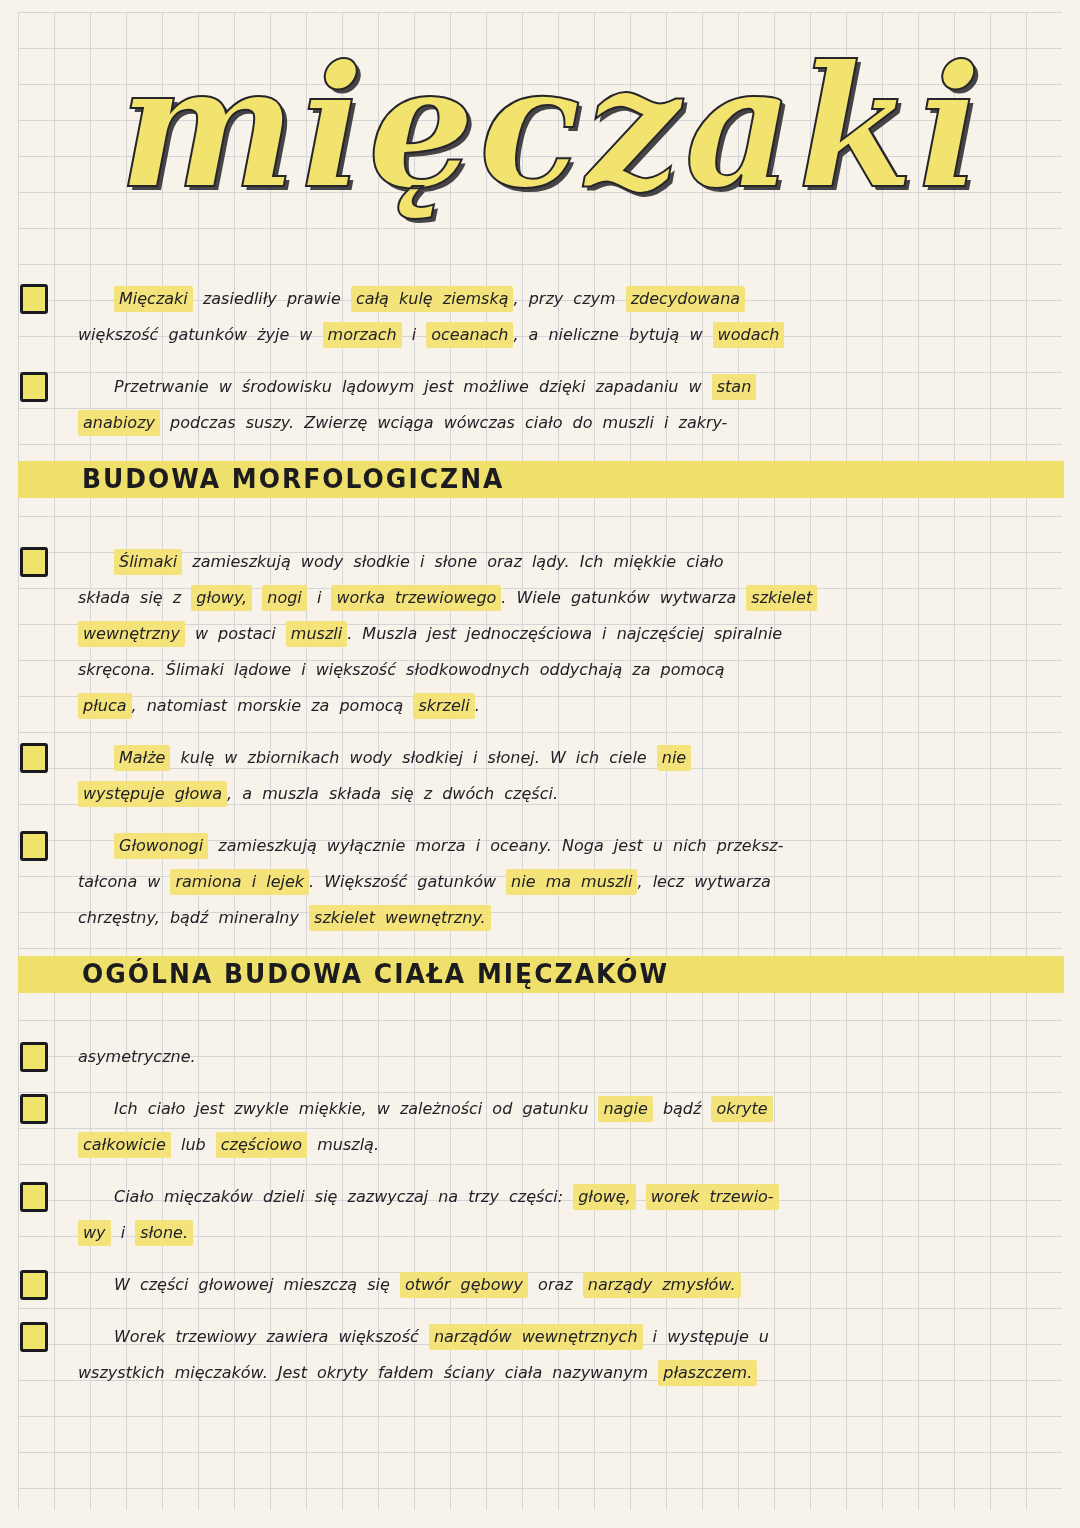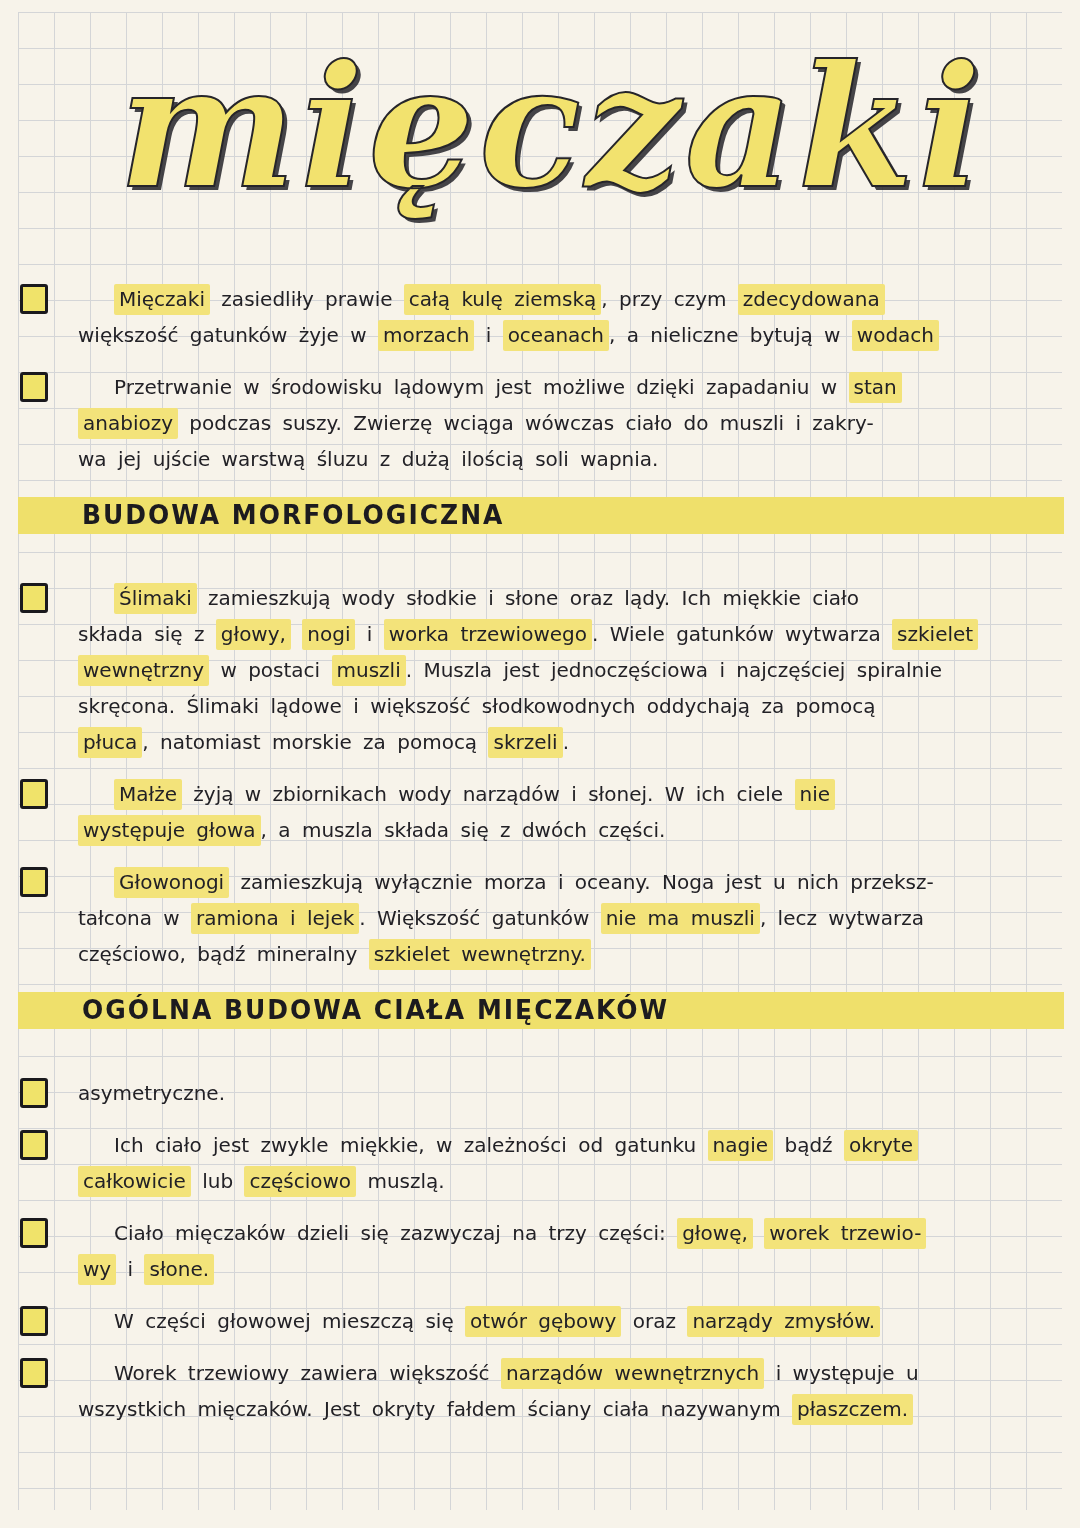--- a/index.html
+++ b/index.html
@@ -61,24 +61,25 @@
     position:absolute;
     left:-28px;
     top:3px;
     width:28px;
     height:30px;
     background:var(--checkbox-fill);
     border:3px solid #1a191d;
     border-radius:3px;
   }
   .line{
-    font-size:20px;
+    font-size:16px;
     line-height:36px;
     word-spacing:5px;
     white-space:pre-wrap;
+    font-style:italic;
   }
   .line.first{
     padding-left:36px;
   }
   .hl{
     background:var(--highlight);
     padding:3px 5px 4px;
     border-radius:2px;
     box-decoration-break:clone;
   }
@@ -110,43 +111,42 @@
   <div id="notes-body">
       <div class="para">
         <span class="checkbox"></span>
         <div class="line first"><span class="hl">Mięczaki</span><span> zasiedliły prawie </span><span class="hl">całą kulę ziemską</span><span>, przy czym </span><span class="hl">zdecydowana</span></div>
         <div class="line"><span>większość gatunków żyje w </span><span class="hl">morzach</span><span> i </span><span class="hl">oceanach</span><span>, a nieliczne bytują w </span><span class="hl">wodach</span></div>
       </div>
       <div class="para">
         <span class="checkbox"></span>
         <div class="line first"><span>Przetrwanie w środowisku lądowym jest możliwe dzięki zapadaniu w </span><span class="hl">stan</span></div>
         <div class="line"><span class="hl">anabiozy</span><span> podczas suszy. Zwierzę wciąga wówczas ciało do muszli i zakry-</span></div>
-        <div class="line"><span>wa jej ujście warstwą śluzu z dużą ilością soli wapnia.</span></div>
       </div>
       <div class="header-bar">
         <span class="header-text">BUDOWA MORFOLOGICZNA</span>
       </div>
       <div class="para">
         <span class="checkbox"></span>
         <div class="line first"><span class="hl">Ślimaki</span><span> zamieszkują wody słodkie i słone oraz lądy. Ich miękkie ciało</span></div>
         <div class="line"><span>składa się z </span><span class="hl">głowy,</span><span> </span><span class="hl">nogi</span><span> i </span><span class="hl">worka trzewiowego</span><span>. Wiele gatunków wytwarza </span><span class="hl">szkielet</span></div>
         <div class="line"><span class="hl">wewnętrzny</span><span> w postaci </span><span class="hl">muszli</span><span>. Muszla jest jednoczęściowa i najczęściej spiralnie</span></div>
         <div class="line"><span>skręcona. Ślimaki lądowe i większość słodkowodnych oddychają za pomocą</span></div>
         <div class="line"><span class="hl">płuca</span><span>, natomiast morskie za pomocą </span><span class="hl">skrzeli</span><span>.</span></div>
       </div>
       <div class="para">
         <span class="checkbox"></span>
-        <div class="line first"><span class="hl">Małże</span><span> żyją w zbiornikach wody narządów i słonej. W ich ciele </span><span class="hl">nie</span></div>
+        <div class="line first"><span class="hl">Małże</span><span> kulę w zbiornikach wody słodkiej i słonej. W ich ciele </span><span class="hl">nie</span></div>
         <div class="line"><span class="hl">występuje głowa</span><span>, a muszla składa się z dwóch części.</span></div>
       </div>
       <div class="para">
         <span class="checkbox"></span>
         <div class="line first"><span class="hl">Głowonogi</span><span> zamieszkują wyłącznie morza i oceany. Noga jest u nich przeksz-</span></div>
         <div class="line"><span>tałcona w </span><span class="hl">ramiona i lejek</span><span>. Większość gatunków </span><span class="hl">nie ma muszli</span><span>, lecz wytwarza</span></div>
-        <div class="line"><span>częściowo, bądź mineralny </span><span class="hl">szkielet wewnętrzny.</span></div>
+        <div class="line"><span>chrzęstny, bądź mineralny </span><span class="hl">szkielet wewnętrzny.</span></div>
       </div>
       <div class="header-bar">
         <span class="header-text">OGÓLNA BUDOWA CIAŁA MIĘCZAKÓW</span>
       </div>
       <div class="para">
         <span class="checkbox"></span>
         <div class="line"><span>asymetryczne.</span></div>
       </div>
       <div class="para">
         <span class="checkbox"></span>

